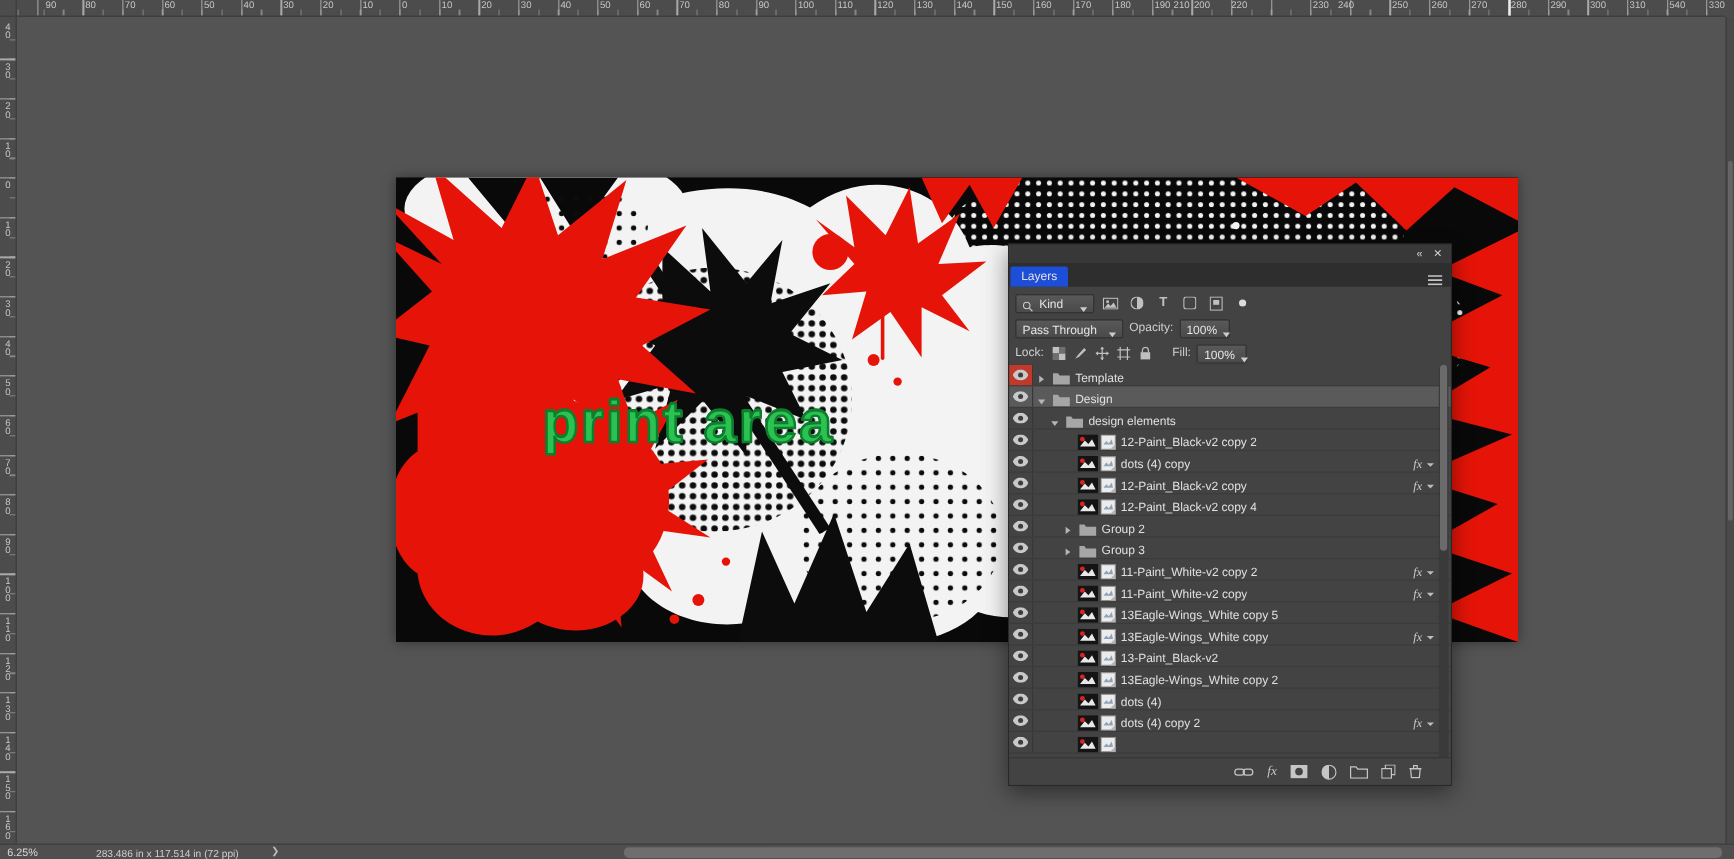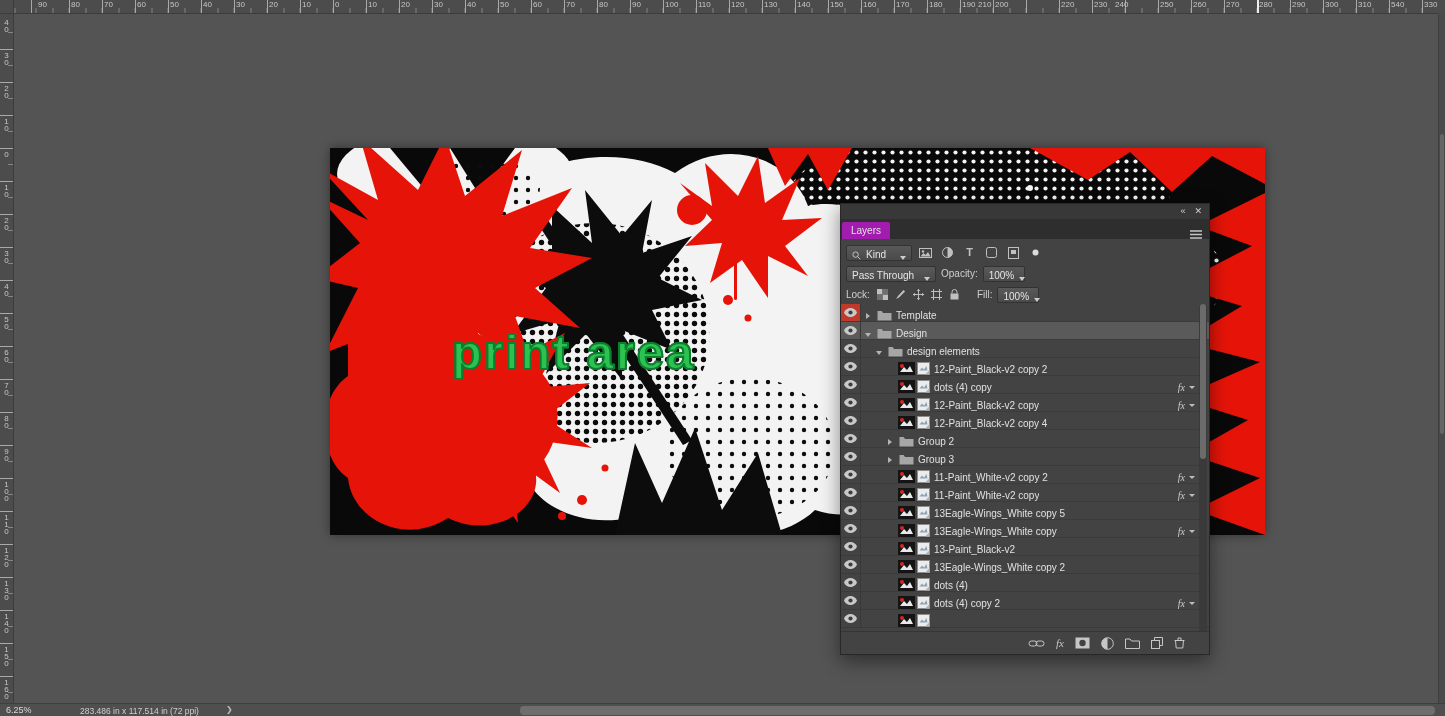--- a/index.html
+++ b/index.html
@@ -35,21 +35,21 @@
   .doc svg.art{position:absolute;left:0;top:0;width:100%;height:100%;}
   .print-area{position:absolute;left:122px;top:176px;font-size:49px;font-weight:bold;letter-spacing:2px;white-space:nowrap;
     color:#2cc251;-webkit-text-stroke:2px #0d7e2e;
     text-shadow:0 1px 0 #0d7e2e,0 -1px 0 #0d7e2e,1px 0 0 #0d7e2e,-1px 0 0 #0d7e2e;}
 
   
   .panel{position:absolute;left:840px;top:203px;width:370px;height:452px;background:#434343;border:1px solid #282828;box-shadow:0 6px 18px rgba(0,0,0,.45);z-index:10;}
   .panel-top{height:15px;background:#383838;display:flex;justify-content:flex-end;align-items:center;gap:9px;padding:0 7px;font-size:9px;color:#cfcfcf;}
   .pt-btn{line-height:9px;cursor:default;}
   .panel-tabs{height:20px;background:#2e2e2e;display:flex;align-items:flex-end;position:relative;}
-  .tab{height:17px;padding:3px 9px 0;background:#a21caf;color:#e2e2e2;font-size:10px;border-radius:2px 2px 0 0;margin-left:1px;}
+  .tab{height:17px;padding:3px 9px 0;background:#1d4ed8;color:#e2e2e2;font-size:10px;border-radius:2px 2px 0 0;margin-left:1px;}
   .menu-ic{position:absolute;right:7px;top:6px;}
   .ctrl-row{display:flex;align-items:center;height:21px;padding:0 5px;gap:5px;}
   .filter-row{height:24px;padding-top:3px;}
   .select{display:flex;align-items:flex-end;height:16px;padding:0 5px;background:linear-gradient(#595959,#4a4a4a);border:1px solid #323232;border-radius:2px;font-size:10px;color:#e5e5e5;gap:5px;}
   .chev{margin-left:auto;width:0;height:0;border-left:3px solid transparent;border-right:3px solid transparent;border-top:4px solid #ccc;}
   .kindsel{width:66px;}
   .blendsel{width:90px;}
   .smallsel{width:42px;}
   .lbl{font-size:10px;color:#cfcfcf;}
   .f-ic{display:flex;align-items:center;justify-content:center;width:17px;height:16px;}
@@ -122,21 +122,21 @@
       <span class="rlab" style="left: 717px;">120</span>
       <span class="rlab" style="left: 750px;">130</span>
       <span class="rlab" style="left: 783px;">140</span>
       <span class="rlab" style="left: 816px;">150</span>
       <span class="rlab" style="left: 849px;">160</span>
       <span class="rlab" style="left: 882px;">170</span>
       <span class="rlab" style="left: 915px;">180</span>
       <span class="rlab" style="left: 948px;">190</span>
       <span class="rlab" style="left: 981px;">200</span>
       <span class="rlab" style="left: 964px;">210</span>
-      <span class="rlab" style="left: 1047px;">220</span>
+      <span class="rlab" style="left: 1012px;">220</span>
       <span class="rlab" style="left: 1080px;">230</span>
       <span class="rlab" style="left: 1101px;">240</span>
       <span class="rlab" style="left: 1146px;">250</span>
       <span class="rlab" style="left: 1179px;">260</span>
       <span class="rlab" style="left: 1212px;">270</span>
       <span class="rlab" style="left: 1245px;">280</span>
       <span class="rlab" style="left: 1278px;">290</span>
       <span class="rlab" style="left: 1311px;">300</span>
       <span class="rlab" style="left: 1344px;">310</span>
       <span class="rlab" style="left: 1377px;">540</span>

